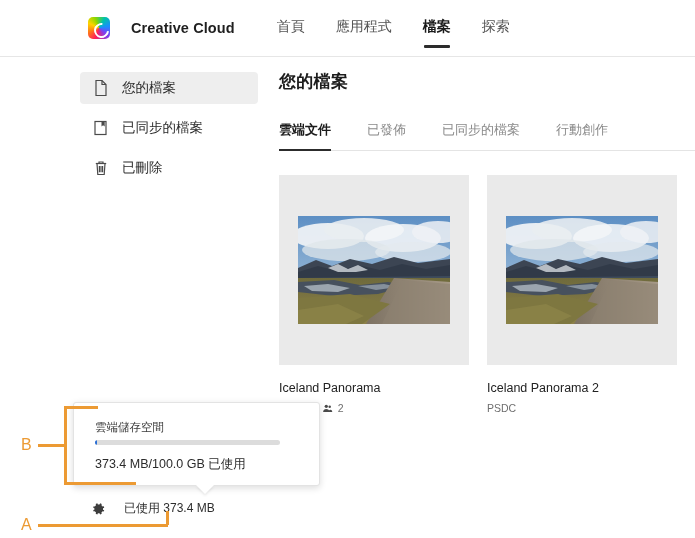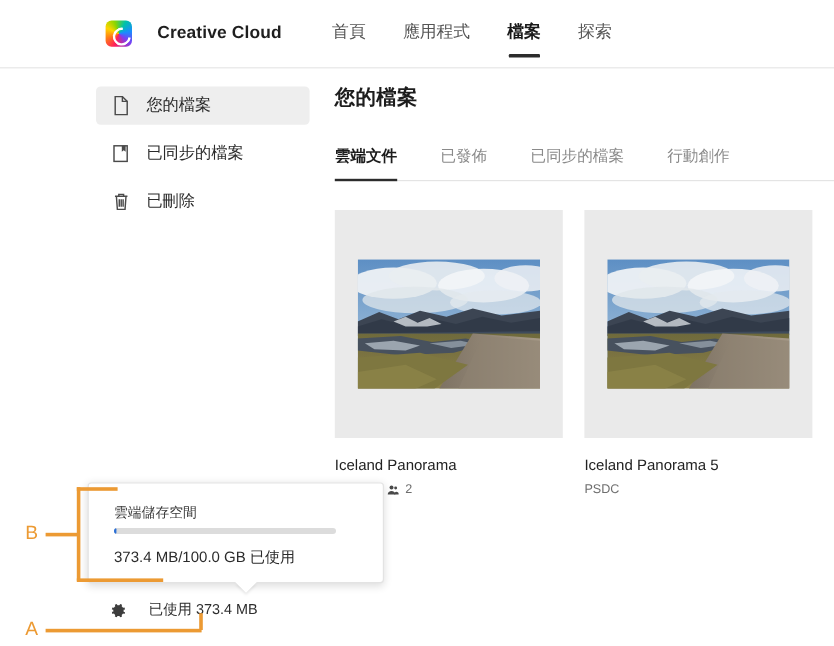--- a/index.html
+++ b/index.html
@@ -292,21 +292,21 @@
               <path d="M0 66 L36 64 L62 69 L90 66 L110 70 L80 78 L36 80 L0 76 Z" fill="#47515e"></path>
               <path d="M6 70 L30 68 L52 72 L40 76 L14 75 Z" fill="#c9d3da" opacity=".65"></path>
               <path d="M60 70 L86 68 L100 71 L78 74 Z" fill="#b8c4cd" opacity=".55"></path>
               <path d="M96 62 L152 66 L152 108 L68 108 Z" fill="url(#path2)"></path>
               <path d="M104 64 L152 68 L152 108 L84 108 Z" fill="#8e8271" opacity=".6"></path>
               <path d="M0 82 L52 78 L92 88 L64 108 L0 108 Z" fill="#7e7740"></path>
               <path d="M0 94 L40 88 L66 100 L48 108 L0 108 Z" fill="#8b8348" opacity=".85"></path>
             </svg>
           </div>
         </div>
-        <div class="card-title">Iceland Panorama 5</div>
+        <div class="card-title">Iceland Panorama 2</div>
         <div class="card-meta">
           <span>PSDC</span>
         </div>
       </div>
 
     </div>
   </div>
 
   <div class="storage-popup">
     <div class="popup-label">雲端儲存空間</div>

